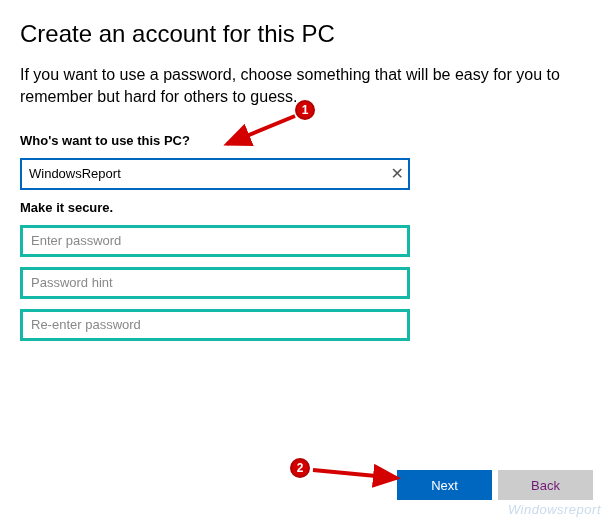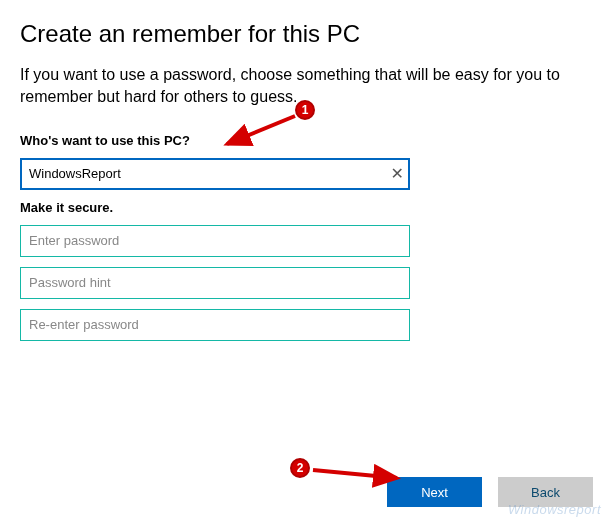--- a/index.html
+++ b/index.html
@@ -35,21 +35,21 @@
     .field-wrap {
       position: relative;
       width: 390px;
       margin-bottom: 10px;
     }
     .text-input {
       width: 100%;
       height: 32px;
       padding: 0 30px 0 8px;
       font-size: 13px;
-      border: 1px solid #14b8a6;
+      border: 3px solid #14b8a6;
       outline: none;
     }
     .text-input::placeholder {
       color: #888;
     }
     .text-input.active {
       border: 2px solid #0067c0;
       padding: 0 29px 0 7px;
     }
     .clear-x {
@@ -62,38 +62,38 @@
       cursor: pointer;
       user-select: none;
       line-height: 1;
     }
     .section2 {
       margin-top: 4px;
     }
     .btn-row {
       position: absolute;
       right: 20px;
-      bottom: 16px;
+      bottom: 23px;
       display: flex;
-      gap: 16px;
+      gap: 6px;
     }
     .btn {
       width: 95px;
       height: 30px;
       border: none;
       font-size: 13px;
       cursor: pointer;
     }
     .btn-primary {
       background: #0067c0;
       color: #fff;
     }
     .btn-secondary {
       background: #cccccc;
-      color: #0c4a6e;
+      color: #701a75;
     }
     .annotation {
       position: absolute;
       pointer-events: none;
     }
     .bubble {
       width: 20px;
       height: 20px;
       border-radius: 50%;
       background: #d40000;
@@ -111,21 +111,21 @@
       bottom: 6px;
       font-size: 13px;
       font-style: italic;
       color: rgba(100, 150, 200, 0.35);
       letter-spacing: 0.5px;
     }
   </style>
 </head>
 <body>
 
-<h1 class="title">Create an remember for this PC</h1>
+<h1 class="title">Create an account for this PC</h1>
 
 <p class="subtitle">If you want to use a password, choose something that will be easy for you to remember but hard for others to guess.</p>
 
 <div class="label">Who's want to use this PC?</div>
 
 <div class="field-wrap">
   <input type="text" class="text-input active" value="WindowsReport" style="">
   <span class="clear-x">✕</span>
 </div>
 

